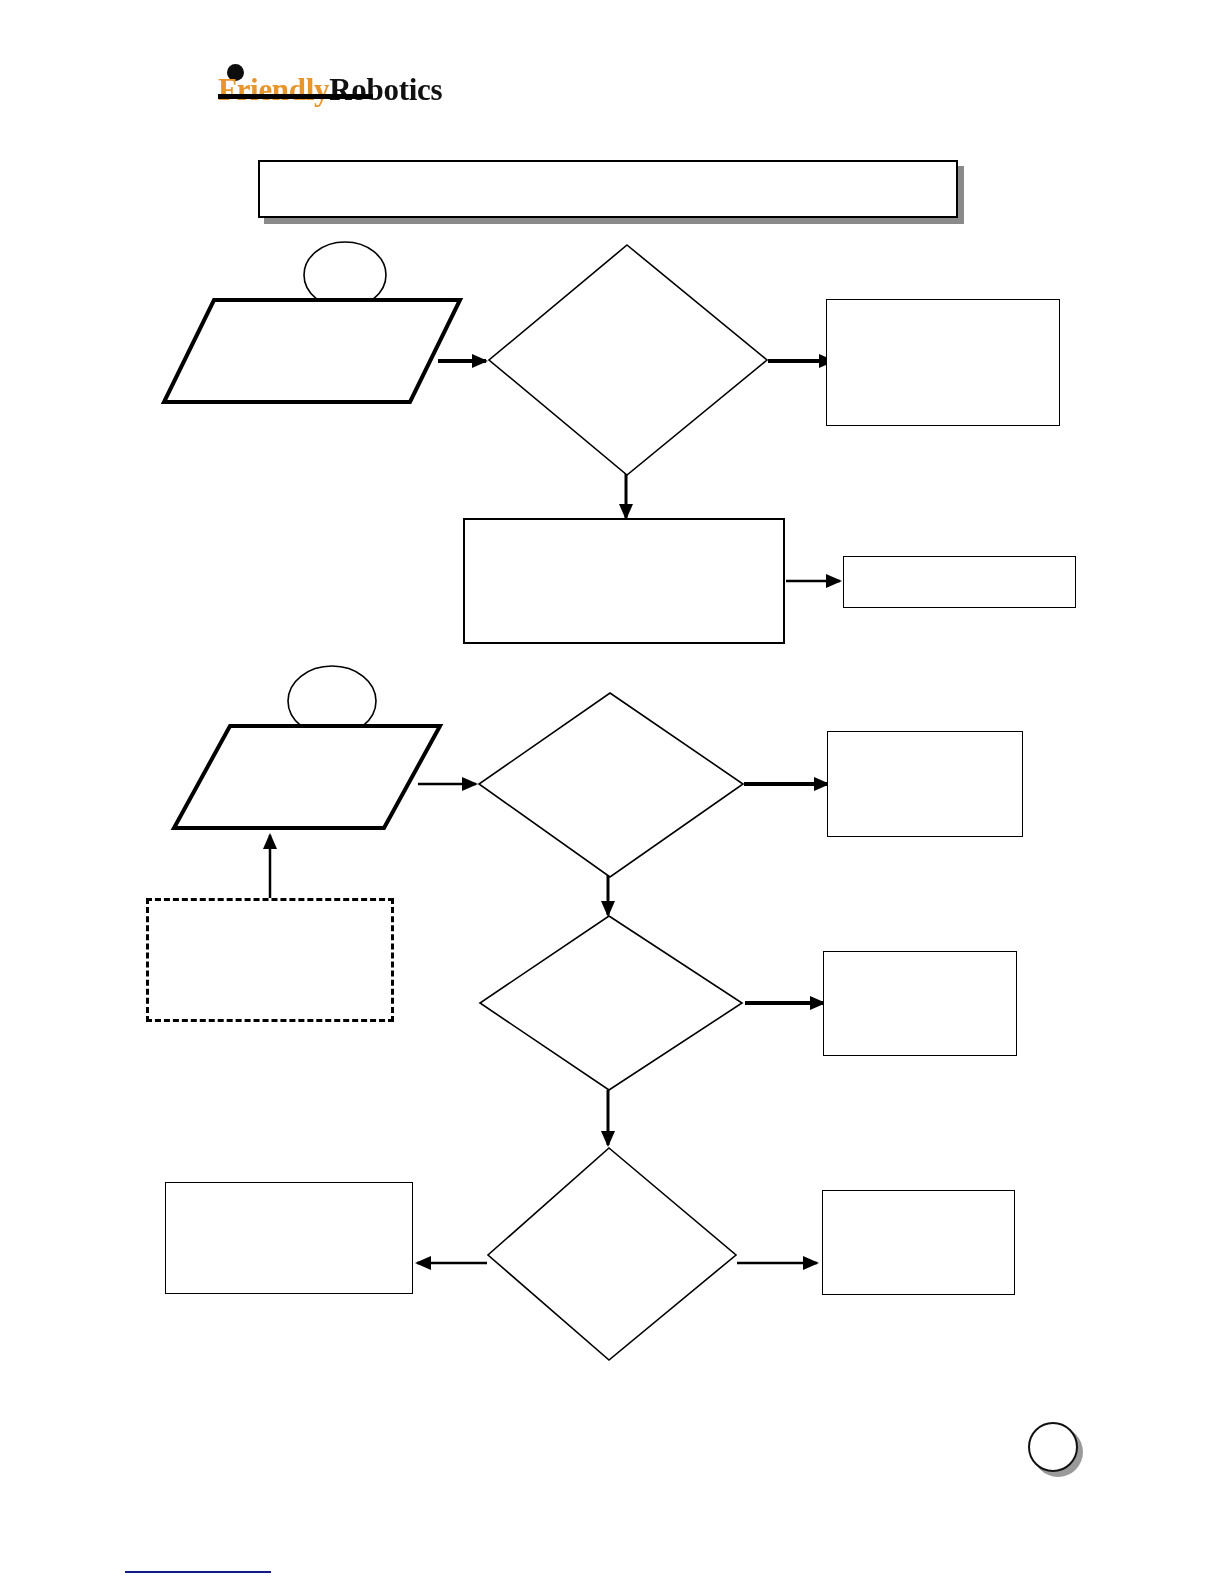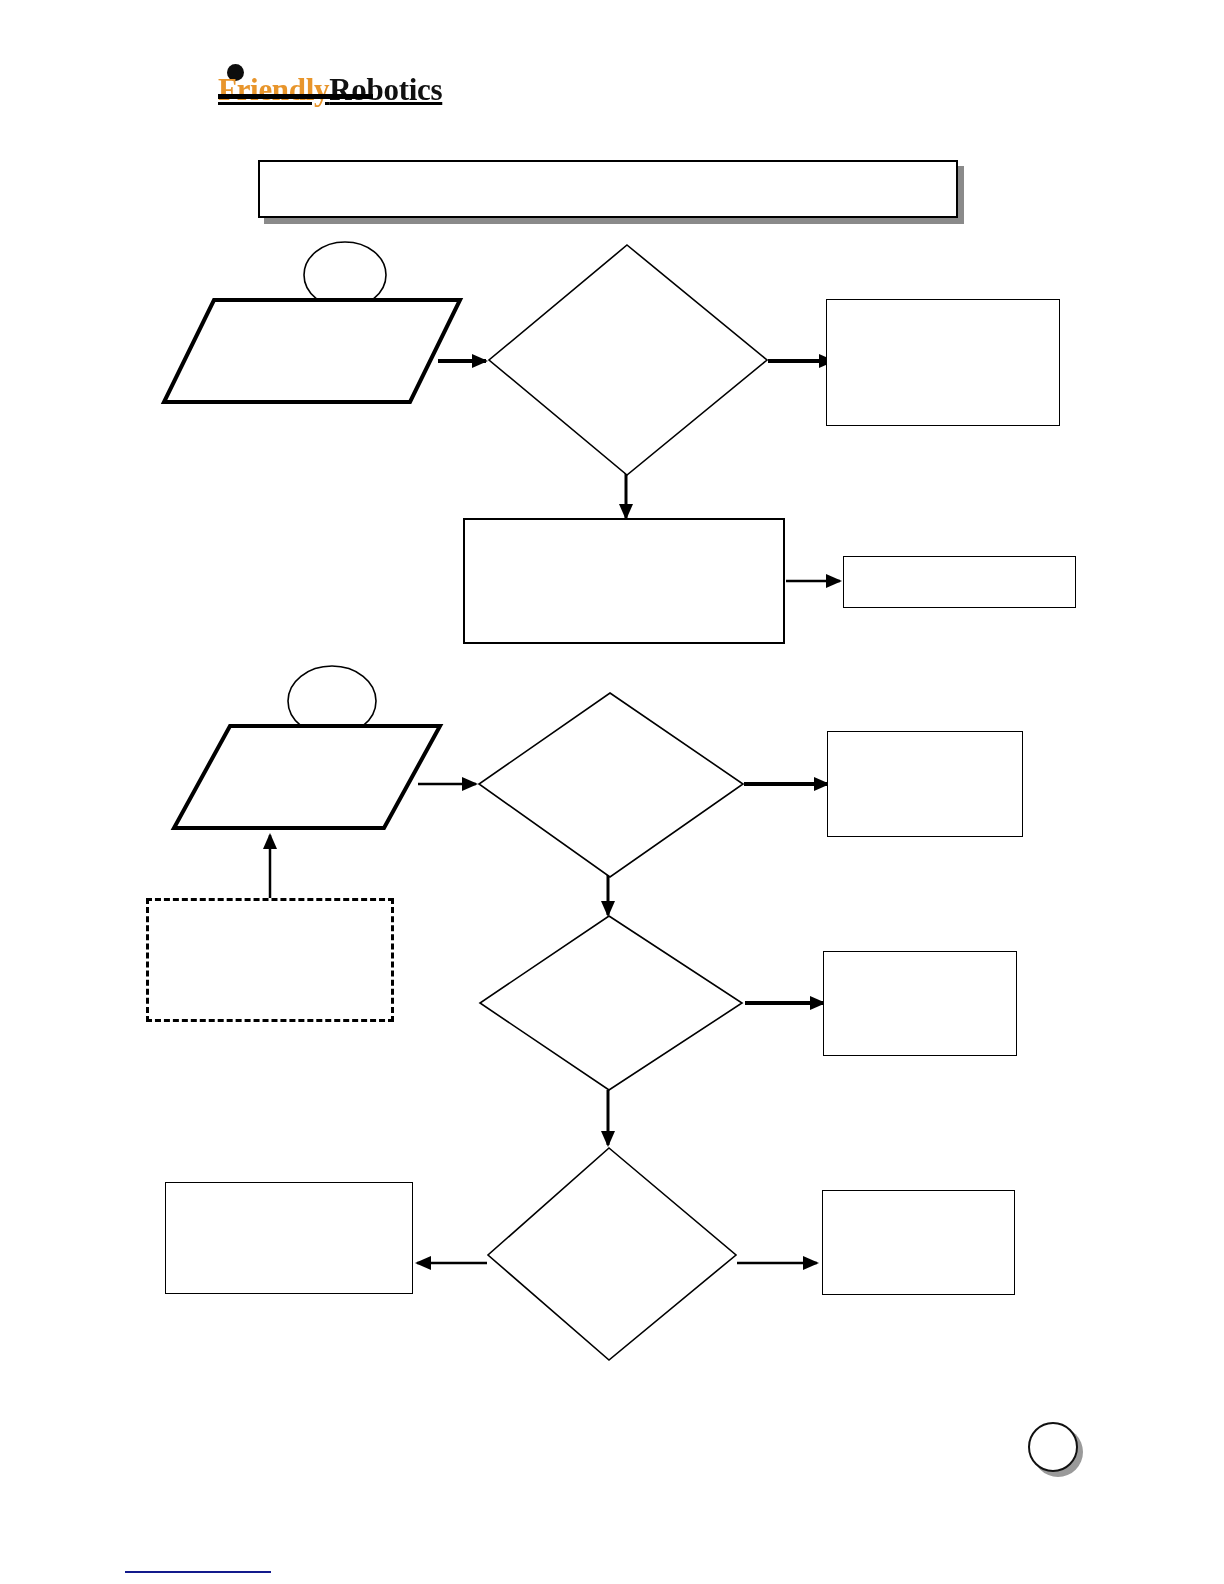--- a/index.html
+++ b/index.html
@@ -39,21 +39,20 @@
   #logo-text {
     position: absolute;
     left: 0px;
     top: 10px;
     font-family: "Liberation Serif", serif;
     font-size: 31px;
     font-weight: bold;
     letter-spacing: -0.3px;
     white-space: nowrap;
     line-height: 1;
-    text-decoration: underline;
   }
   #logo-word-friendly { color: #E8952B; }
   #logo-word-robotics { color: #111111; }
   #logo-rule {
     position: absolute;
     left: 218px;
     top: 94px;
     width: 155px;
     height: 5px;
     background: #000000;

